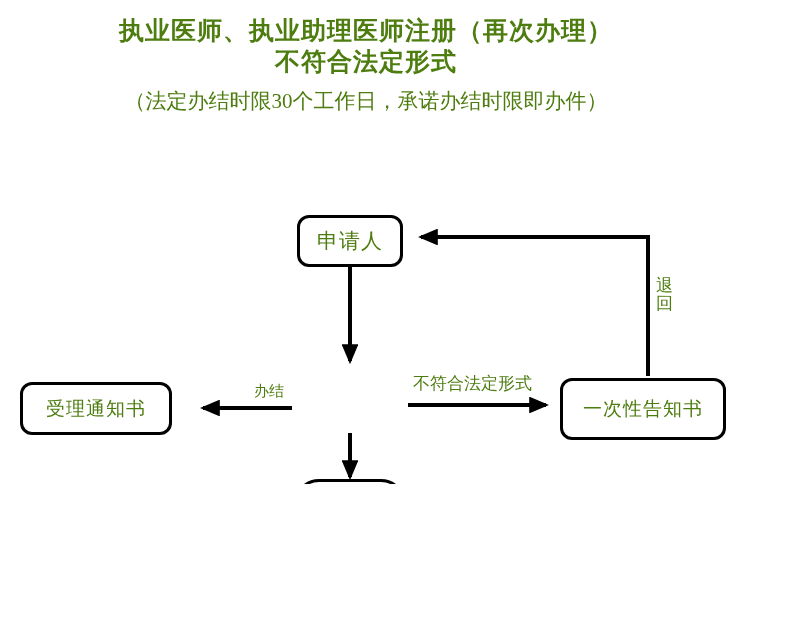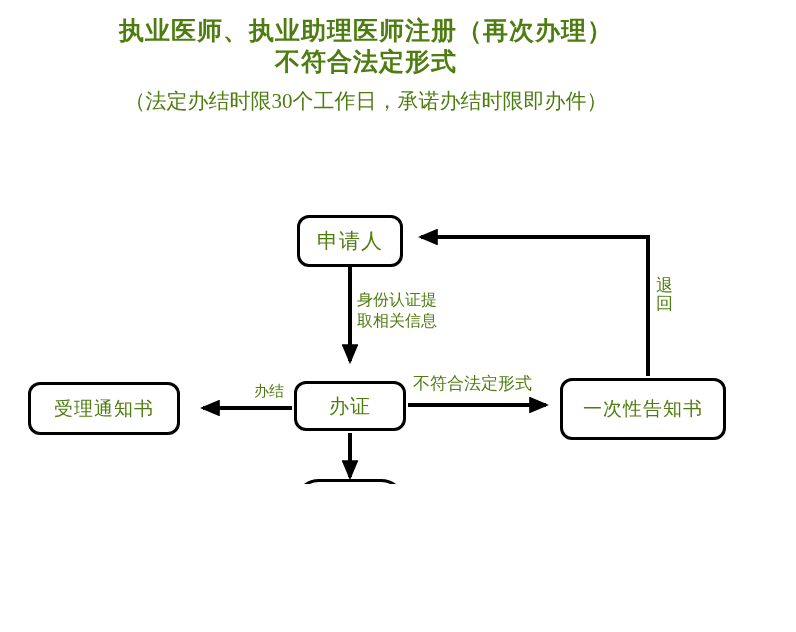--- a/index.html
+++ b/index.html
@@ -51,21 +51,21 @@
     background: #ffffff;
     display: flex;
     align-items: center;
     justify-content: center;
     font-size: 20px;
     letter-spacing: 1px;
     z-index: 2;
   }
   #node-applicant   { left: 297px; top: 215px; width: 106px; height: 52px; font-size: 21px; }
   #node-process     { left: 294px; top: 381px; width: 112px; height: 50px; }
-  #node-acceptance  { left: 28px;  top: 382px; width: 152px; height: 53px; font-size: 19px; }
+  #node-acceptance  { left: 20px;  top: 382px; width: 152px; height: 53px; font-size: 19px; }
   #node-onetime     { left: 560px; top: 378px; width: 166px; height: 62px; font-size: 19px; }
   #node-archive     { left: 294px; top: 479px; width: 112px; height: 52px; border-radius: 25px; }
   
   .edge-label {
     position: absolute;
     font-size: 16px;
     line-height: 21px;
     z-index: 3;
     background: transparent;
   }
@@ -128,23 +128,21 @@
       </marker>
     </defs>
     <path d="M350,267 L350,361" marker-end="url(#arrowhead)"></path>
     <path d="M292,408 L203,408" marker-end="url(#arrowhead)"></path>
     <path d="M408,405 L546,405" marker-end="url(#arrowhead)"></path>
     <path d="M350,433 L350,477" marker-end="url(#arrowhead)"></path>
     <path d="M648,376 L648,237 L421,237" marker-end="url(#arrowhead)"></path>
   </svg>
 
   <div class="node" id="node-applicant">申请人</div>
-  <div class="node" id="node-process">办证</div>
   <div class="node" id="node-acceptance">受理通知书</div>
   <div class="node" id="node-onetime">一次性告知书</div>
   <div class="node" id="node-archive">存档</div>
 
-  <div class="edge-label" id="label-identity">身份认证提取相关信息</div>
   <div class="edge-label" id="label-complete">办结</div>
   <div class="edge-label" id="label-not-legal">不符合法定形式</div>
   <div class="edge-label" id="label-return">退回</div>
 
 </div>
 
 </body></html>

